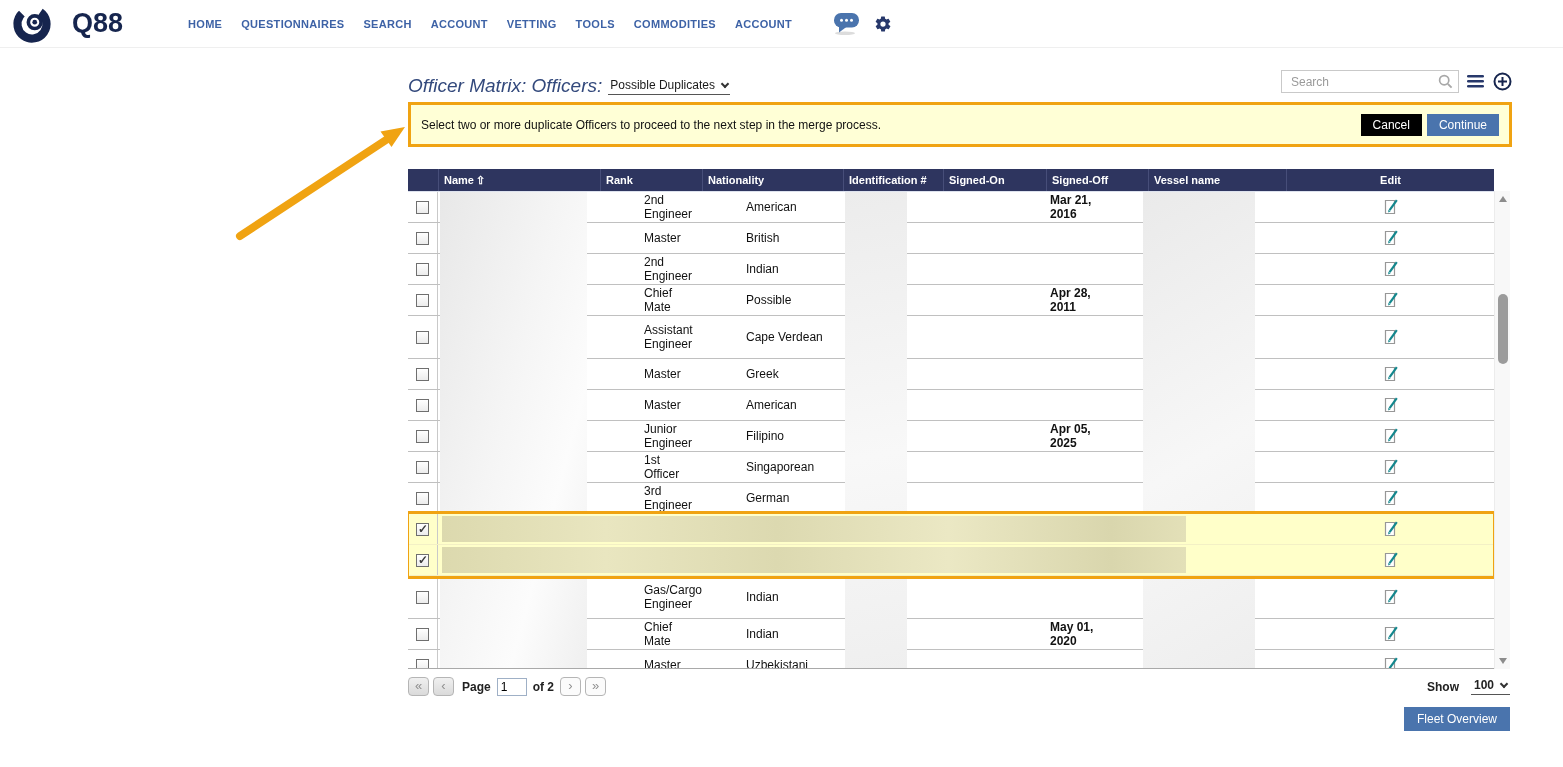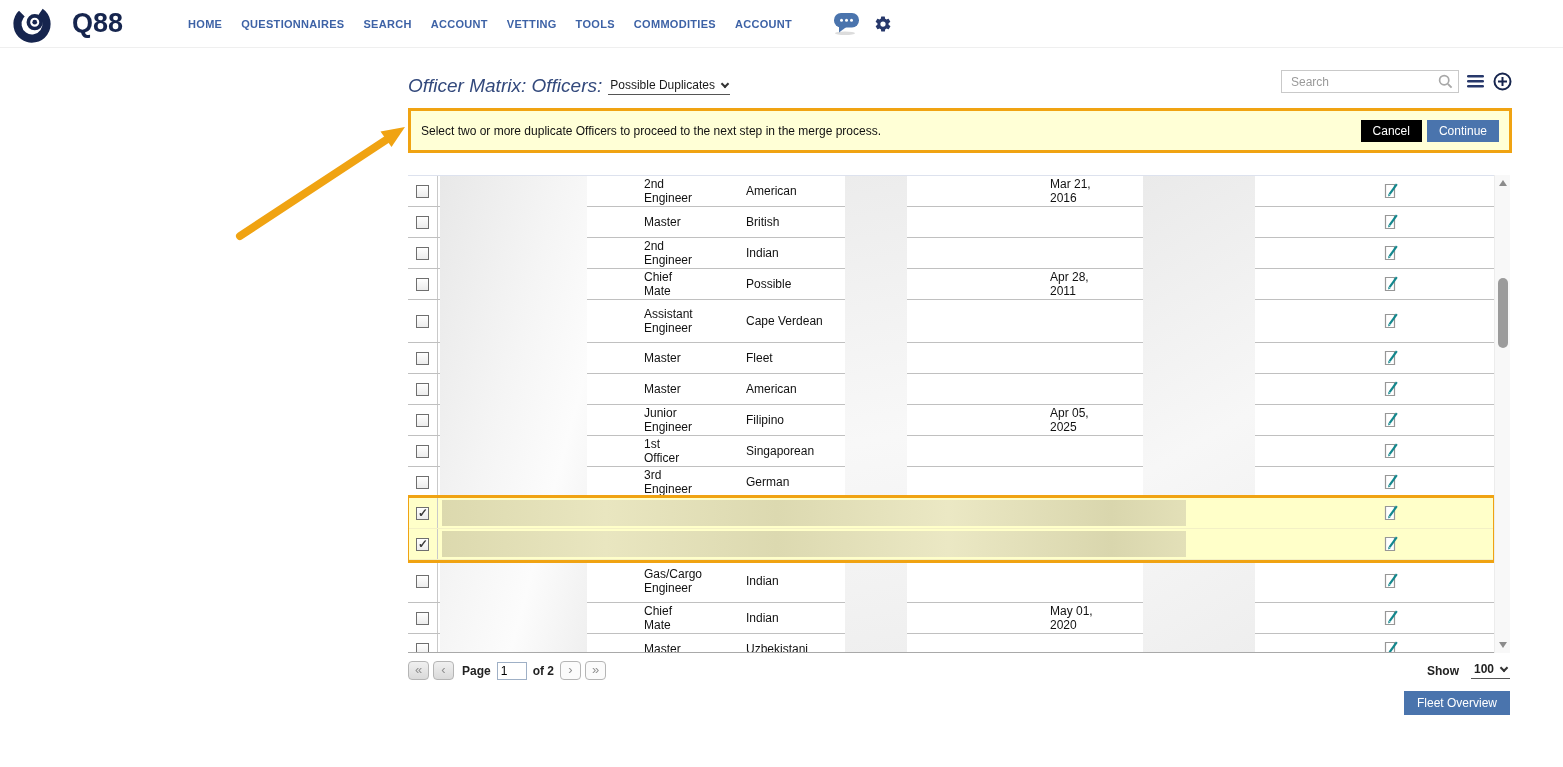--- a/index.html
+++ b/index.html
@@ -22,21 +22,21 @@
   .view-selector { margin-left:6px; margin-bottom:2px; font-size:12px; color:#1a1a1a;
                    border-bottom:1px solid #555; padding:0 2px 2px 2px; display:inline-flex; align-items:center; gap:7px; cursor:pointer; }
   .chev { width:6px; height:6px; border-right:2px solid #333; border-bottom:2px solid #333;
           transform:rotate(45deg); display:inline-block; margin-top:-3px; }
   .title-controls { margin-left:auto; display:flex; align-items:center; gap:8px; margin-bottom:4px; }
   .search-box { width:178px; height:23px; border:1px solid #c9c9c9; display:flex; align-items:center; padding:0 5px 0 7px; background:#fff; }
   .search-box input { border:none; outline:none; flex:1; font-size:12px; color:#333; min-width:0; font-family:inherit; }
   .search-box input::placeholder { color:#9a9a9a; }
 
   
-  .banner { margin-top:11px; border:3px solid #F0A312; background:#FFFFD6; height:45px;
+  .banner { margin-top:5px; border:3px solid #F0A312; background:#FFFFD6; height:45px;
             display:flex; align-items:center; padding:0 10px; }
   .banner-msg { font-size:12px; color:#111; }
   .banner-buttons { margin-left:auto; display:flex; gap:5px; }
   .btn { height:22px; font-size:12px; color:#fff; border:none; padding:0 12px; cursor:pointer; font-family:inherit; }
   .btn-cancel { background:#000000; }
   .btn-continue { background:#4A74AD; }
 
   
   .annot-arrow { position:absolute; left:228px; top:110px; pointer-events:none; }
 
@@ -55,21 +55,21 @@
            border-top:1px solid #dde2ee; border-bottom:1px solid #a9a9a9; background:#fff; }
   .row { display:grid; grid-template-columns:30px 162px 102px 141px 100px 103px 102px 138px 208px;
          height:31px; border-bottom:1px solid #c0c0c0; background:#fff; position:relative; }
   .row.tall { height:43px; }
   .row.hl { background:#FFFFC9; z-index:3; border-bottom:1px solid #f3f0c5; }
   .cell { display:flex; align-items:center; font-size:12px; color:#111; padding:2px 4px;
           line-height:14px; overflow:hidden; }
   .c-cb { justify-content:center; border-right:1px solid #c9c9c9; padding:0; }
   .c-rank,.c-nat { padding-left:6px;margin-left:38px; }
   .c-son { justify-content:flex-end; padding-right:30px; }
-  .c-soff { justify-content:flex-end; padding-right:38px; }
+  .c-soff { justify-content:flex-end; padding-right:38px;font-weight:bold; }
   .c-edit { justify-content:center; }
   .edit-btn { background:none; border:none; cursor:pointer; padding:0; display:flex; }
 
   .cb { appearance:none; -webkit-appearance:none; width:13px; height:13px; border:1px solid #6f6f6f;
         background:linear-gradient(#ffffff,#ececec); margin:0; position:relative; cursor:pointer; }
   .cb:checked::after { content:"\2713"; position:absolute; left:1px; top:-2px; font-size:12px; font-weight:bold; color:#3a3a3a; }
 
   
   .strip { position:absolute; z-index:2; pointer-events:none; top:0; height:478px; }
   .strip-name   { left:32px;  width:147px; background:linear-gradient(105deg,#e8e8e8,#f5f5f5 45%,#fcfcfc 72%,#efefef); }
@@ -187,20 +187,34 @@
 
   <div class="banner">
     <span class="banner-msg">Select two or more duplicate Officers to proceed to the next step in the merge process.</span>
     <span class="banner-buttons">
       <button class="btn btn-cancel">Cancel</button>
       <button class="btn btn-continue">Continue</button>
     </span>
   </div>
 
   <div class="table-wrap">
+    <div class="thead">
+      <div class="th"></div>
+      <div class="th">
+        <span>Name</span>
+        <span class="sort-ic">⇧</span>
+      </div>
+      <div class="th">Rank</div>
+      <div class="th">Nationality</div>
+      <div class="th">Identification #</div>
+      <div class="th">Signed-On</div>
+      <div class="th">Signed-Off</div>
+      <div class="th">Vessel name</div>
+      <div class="th th-edit">Edit</div>
+    </div>
 
     <div class="tbody-outer">
       <div class="tbody" id="tbody">
 
         <div class="row">
     <div class="cell c-cb">
               <input type="checkbox" class="cb" style="">
             </div>
     <div class="cell c-name"></div>
     <div class="cell c-rank">2nd Engineer</div>
@@ -302,21 +316,21 @@
         </svg>
       </button>
     </div>
   </div>
           <div class="row">
     <div class="cell c-cb">
               <input type="checkbox" class="cb" style="">
             </div>
     <div class="cell c-name"></div>
     <div class="cell c-rank">Master</div>
-    <div class="cell c-nat">Fleet</div>
+    <div class="cell c-nat">Greek</div>
     <div class="cell c-id"></div>
     <div class="cell c-son"></div>
     <div class="cell c-soff"></div>
     <div class="cell c-vessel"></div>
     <div class="cell c-edit">
       <button class="edit-btn">
         <svg width="17" height="18" viewBox="0 0 17 18">
           <path d="M3.5 2.5h9v13h-9z" fill="#fff" stroke="#979797" stroke-width="1.2"></path>
           <line x1="14.8" y1="2.2" x2="7.6" y2="12.2" stroke="#13878D" stroke-width="2.2"></line>
           <polygon points="6.2,14.6 8.6,13.2 6.4,11.8" fill="#13878D"></polygon>

